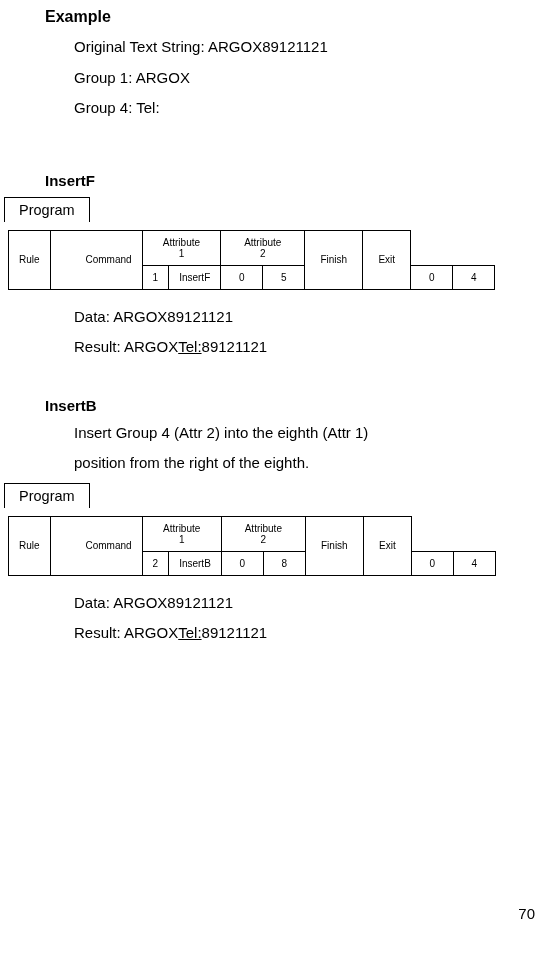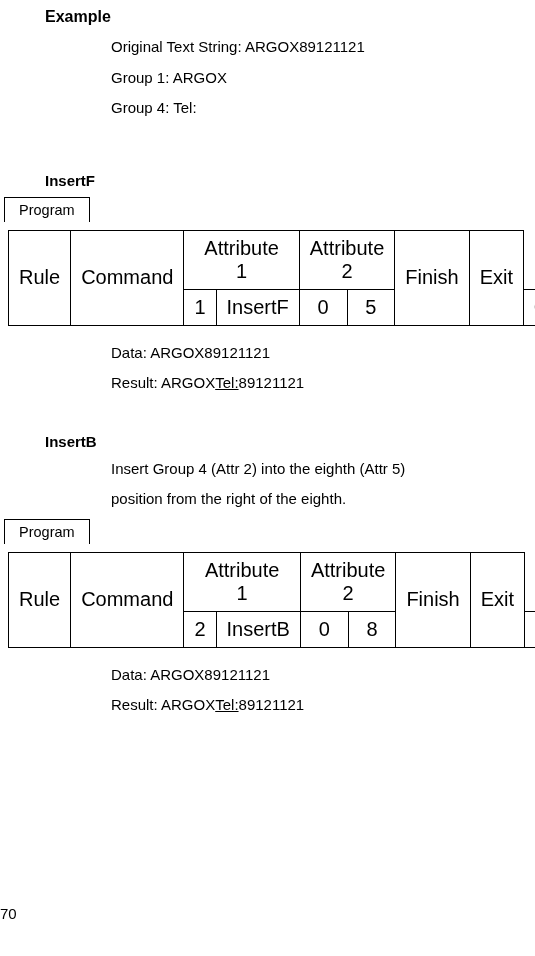--- a/index.html
+++ b/index.html
@@ -19,21 +19,21 @@
     }
     .content {
       padding: 0 40px 0 45px;
     }
     .heading {
       font-weight: bold;
       font-size: 16px;
       margin-bottom: 10px;
     }
     .indent {
-      margin-left: 66px;
+      margin-left: 29px;
     }
     .line {
       margin-bottom: 8px;
       line-height: 1.5;
     }
     .two-col {
       display: flex;
       gap: 40px;
     }
     .col-left {
@@ -51,45 +51,45 @@
     .table-wrap {
       margin: 8px 0 16px 8px;
     }
     table {
       border-collapse: collapse;
     }
     td, th {
       border: 1px solid #000;
       padding: 6px 10px;
       text-align: center;
-      font-size: 20px;
+      font-size: 10px;
       font-weight: normal;
     }
     .program-tab {
       border: 1px solid #000;
       border-bottom: none;
       display: inline-block;
       padding: 4px 14px;
       margin-left: 4px;
       font-size: 14.5px;
     }
     .col-rule { width: 40px; }
-    .col-command { width: 92px; }
+    .col-command { width: 92px; text-align: right; }
     .col-attr-sub { width: 42px; }
     .col-finish { width: 58px; }
     .col-exit { width: 48px; }
     .underline {
       text-decoration: underline;
     }
     .pagenum {
       position: absolute;
       bottom: 34px;
       left: 0;
       width: 100%;
-      text-align: left;
+      text-align: right;
       font-size: 15px;
     }
   </style>
 </head>
 <body>
 
 
 
 <div class="content">
   <div class="heading">Example</div>
@@ -142,21 +142,21 @@
     <div class="line">Data: ARGOX89121121</div>
     <div class="line">
       <span>Result: ARGOX</span><span class="underline">Tel:</span><span>89121121</span>
     </div>
   </div>
 
   <div style="height:18px"></div>
 
   <div class="section-heading">InsertB</div>
   <div class="indent">
-    <div class="line">Insert Group 4 (Attr 2) into the eighth (Attr 5)</div>
+    <div class="line">Insert Group 4 (Attr 2) into the eighth (Attr 1)</div>
     <div class="line">position from the right of the eighth.</div>
   </div>
 </div>
 
 <div class="program-tab">Program</div>
 <div class="table-wrap">
   <table>
     <tbody>
         <tr>
       <td rowspan="2" class="col-rule">Rule</td>

